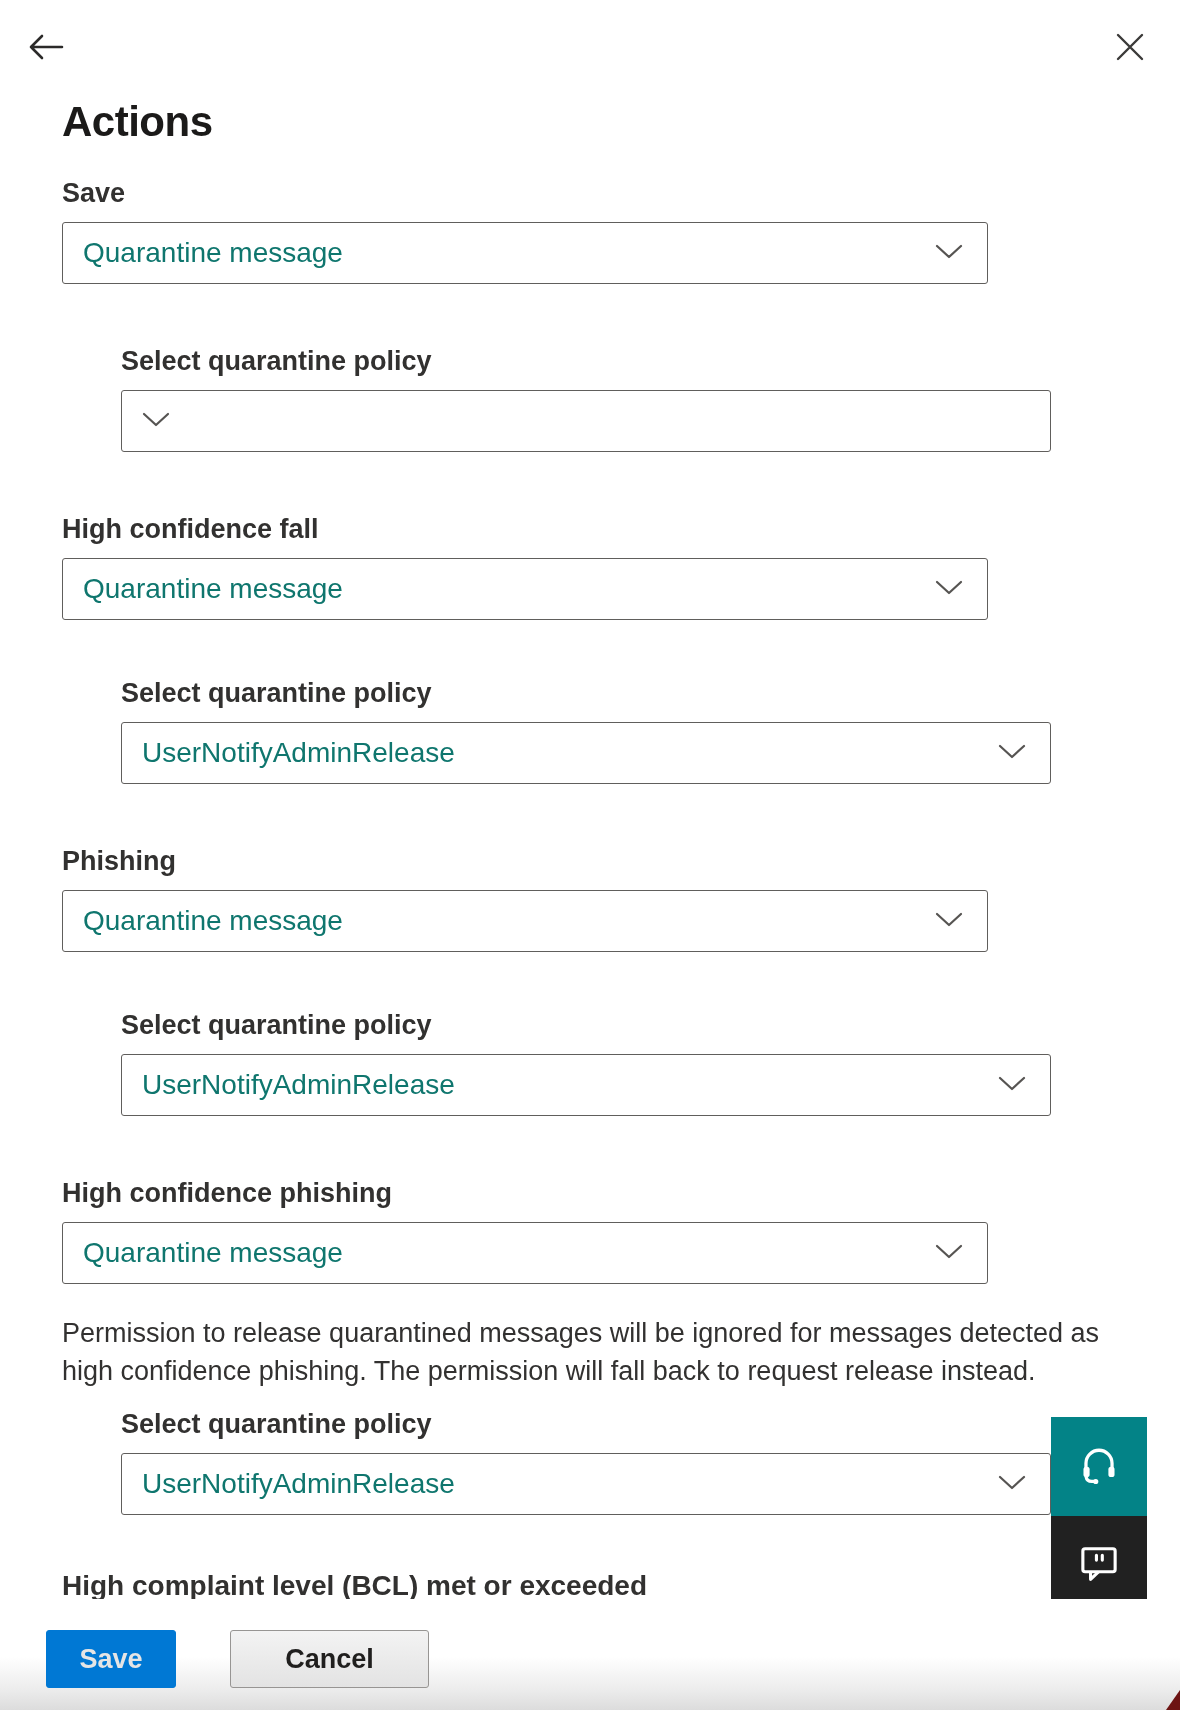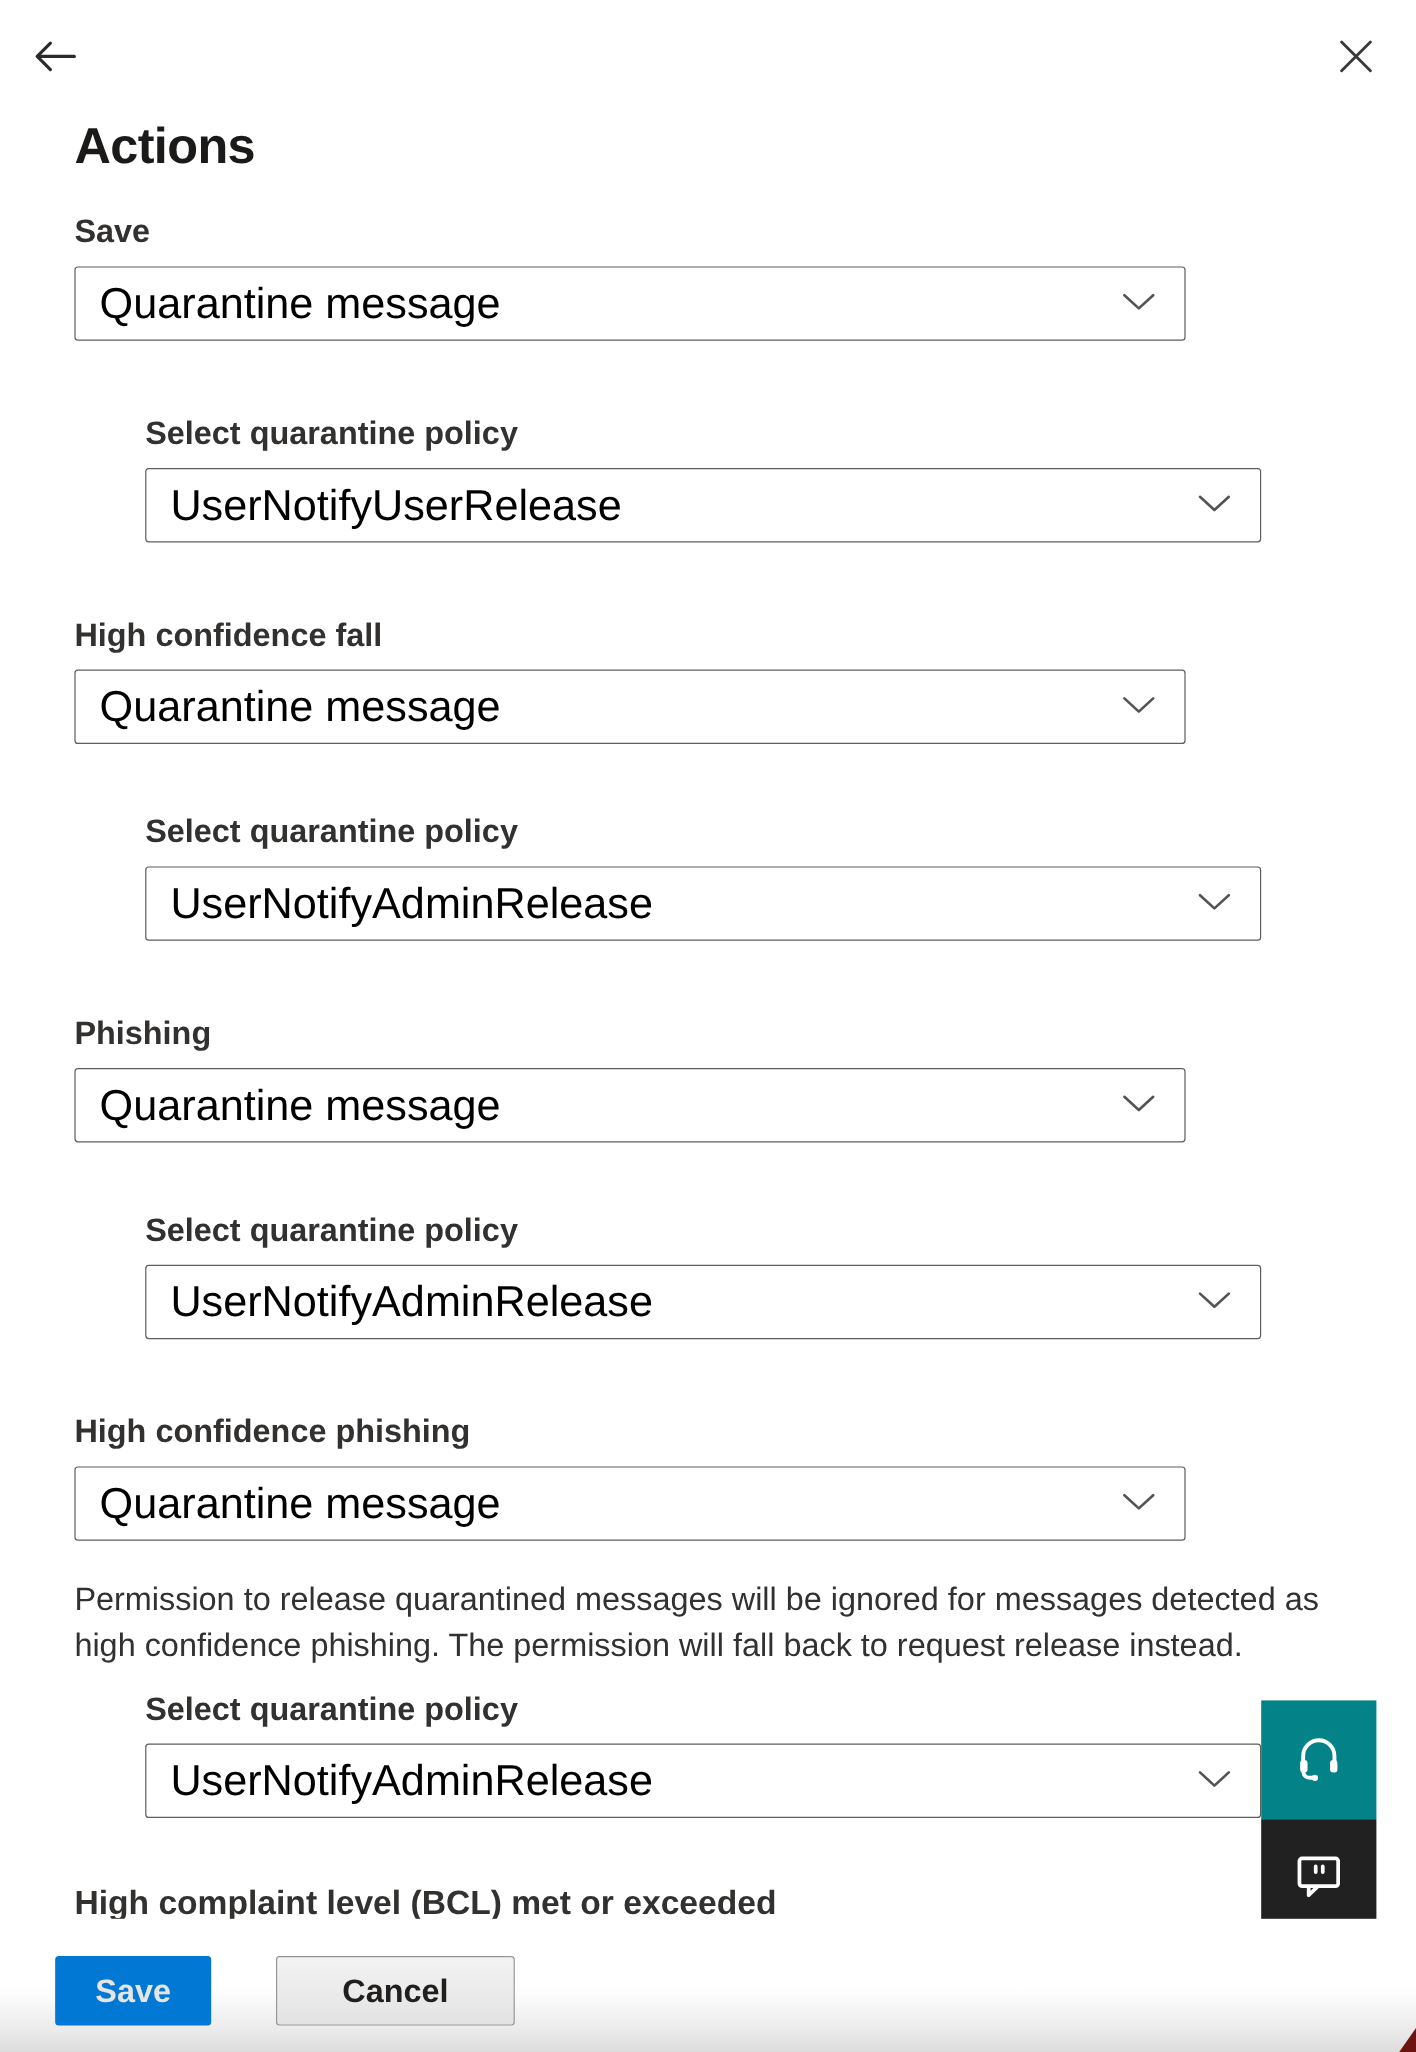--- a/index.html
+++ b/index.html
@@ -15,21 +15,21 @@
   .page-title { position:absolute; left:62px; top:98px; font-size:42px;
     font-weight:700; color:#1b1a19; letter-spacing:-0.5px; }
 
   .group { position:absolute; }
   .group .field-label { font-size:27px; font-weight:600; color:#323130;
     line-height:34px; height:34px; white-space:nowrap; }
   .combobox { position:absolute; top:46px; left:0; right:0; height:62px;
     border:1.5px solid #605e5c; border-radius:3px; background:#fff;
     display:flex; align-items:center; justify-content:space-between;
     padding:0 24px 0 20px; cursor:pointer; }
-  .combobox .value { font-size:36px; color:#000000; white-space:nowrap;text-align:center; }
+  .combobox .value { font-size:28px; color:#0f766e; white-space:nowrap;text-align:center; }
   .chev { flex:0 0 auto; }
 
   .g-main   { left:62px;  width:926px; height:108px; }
   .g-indent { left:121px; width:930px; height:108px; }
 
   .note { position:absolute; left:62px; top:1314px; width:1072px;
     font-size:27px; line-height:38px; color:#323130; }
 
   .truncated-label { position:absolute; left:62px; top:1570px; width:900px;
     font-size:28px; font-weight:600; color:#323130; white-space:nowrap; }
@@ -82,21 +82,20 @@
         <svg width="28" height="16" viewBox="0 0 28 16" fill="none">
             <path d="M2 3 L14 14 L26 3" stroke="#565452" stroke-width="2.2" stroke-linecap="round" stroke-linejoin="round"></path>
           </svg>
       </span>
     </div>
   </div>
 
   <div class="group g-indent" style="top:344px">
     <div class="field-label">Select quarantine policy</div>
     <div class="combobox" role="combobox">
-      <span class="value">UserNotifyUserRelease</span>
       <span class="chev">
         <svg width="28" height="16" viewBox="0 0 28 16" fill="none">
             <path d="M2 3 L14 14 L26 3" stroke="#565452" stroke-width="2.2" stroke-linecap="round" stroke-linejoin="round"></path>
           </svg>
       </span>
     </div>
   </div>
 
   <div class="group g-main" style="top:512px">
     <div class="field-label">High confidence fall</div>

